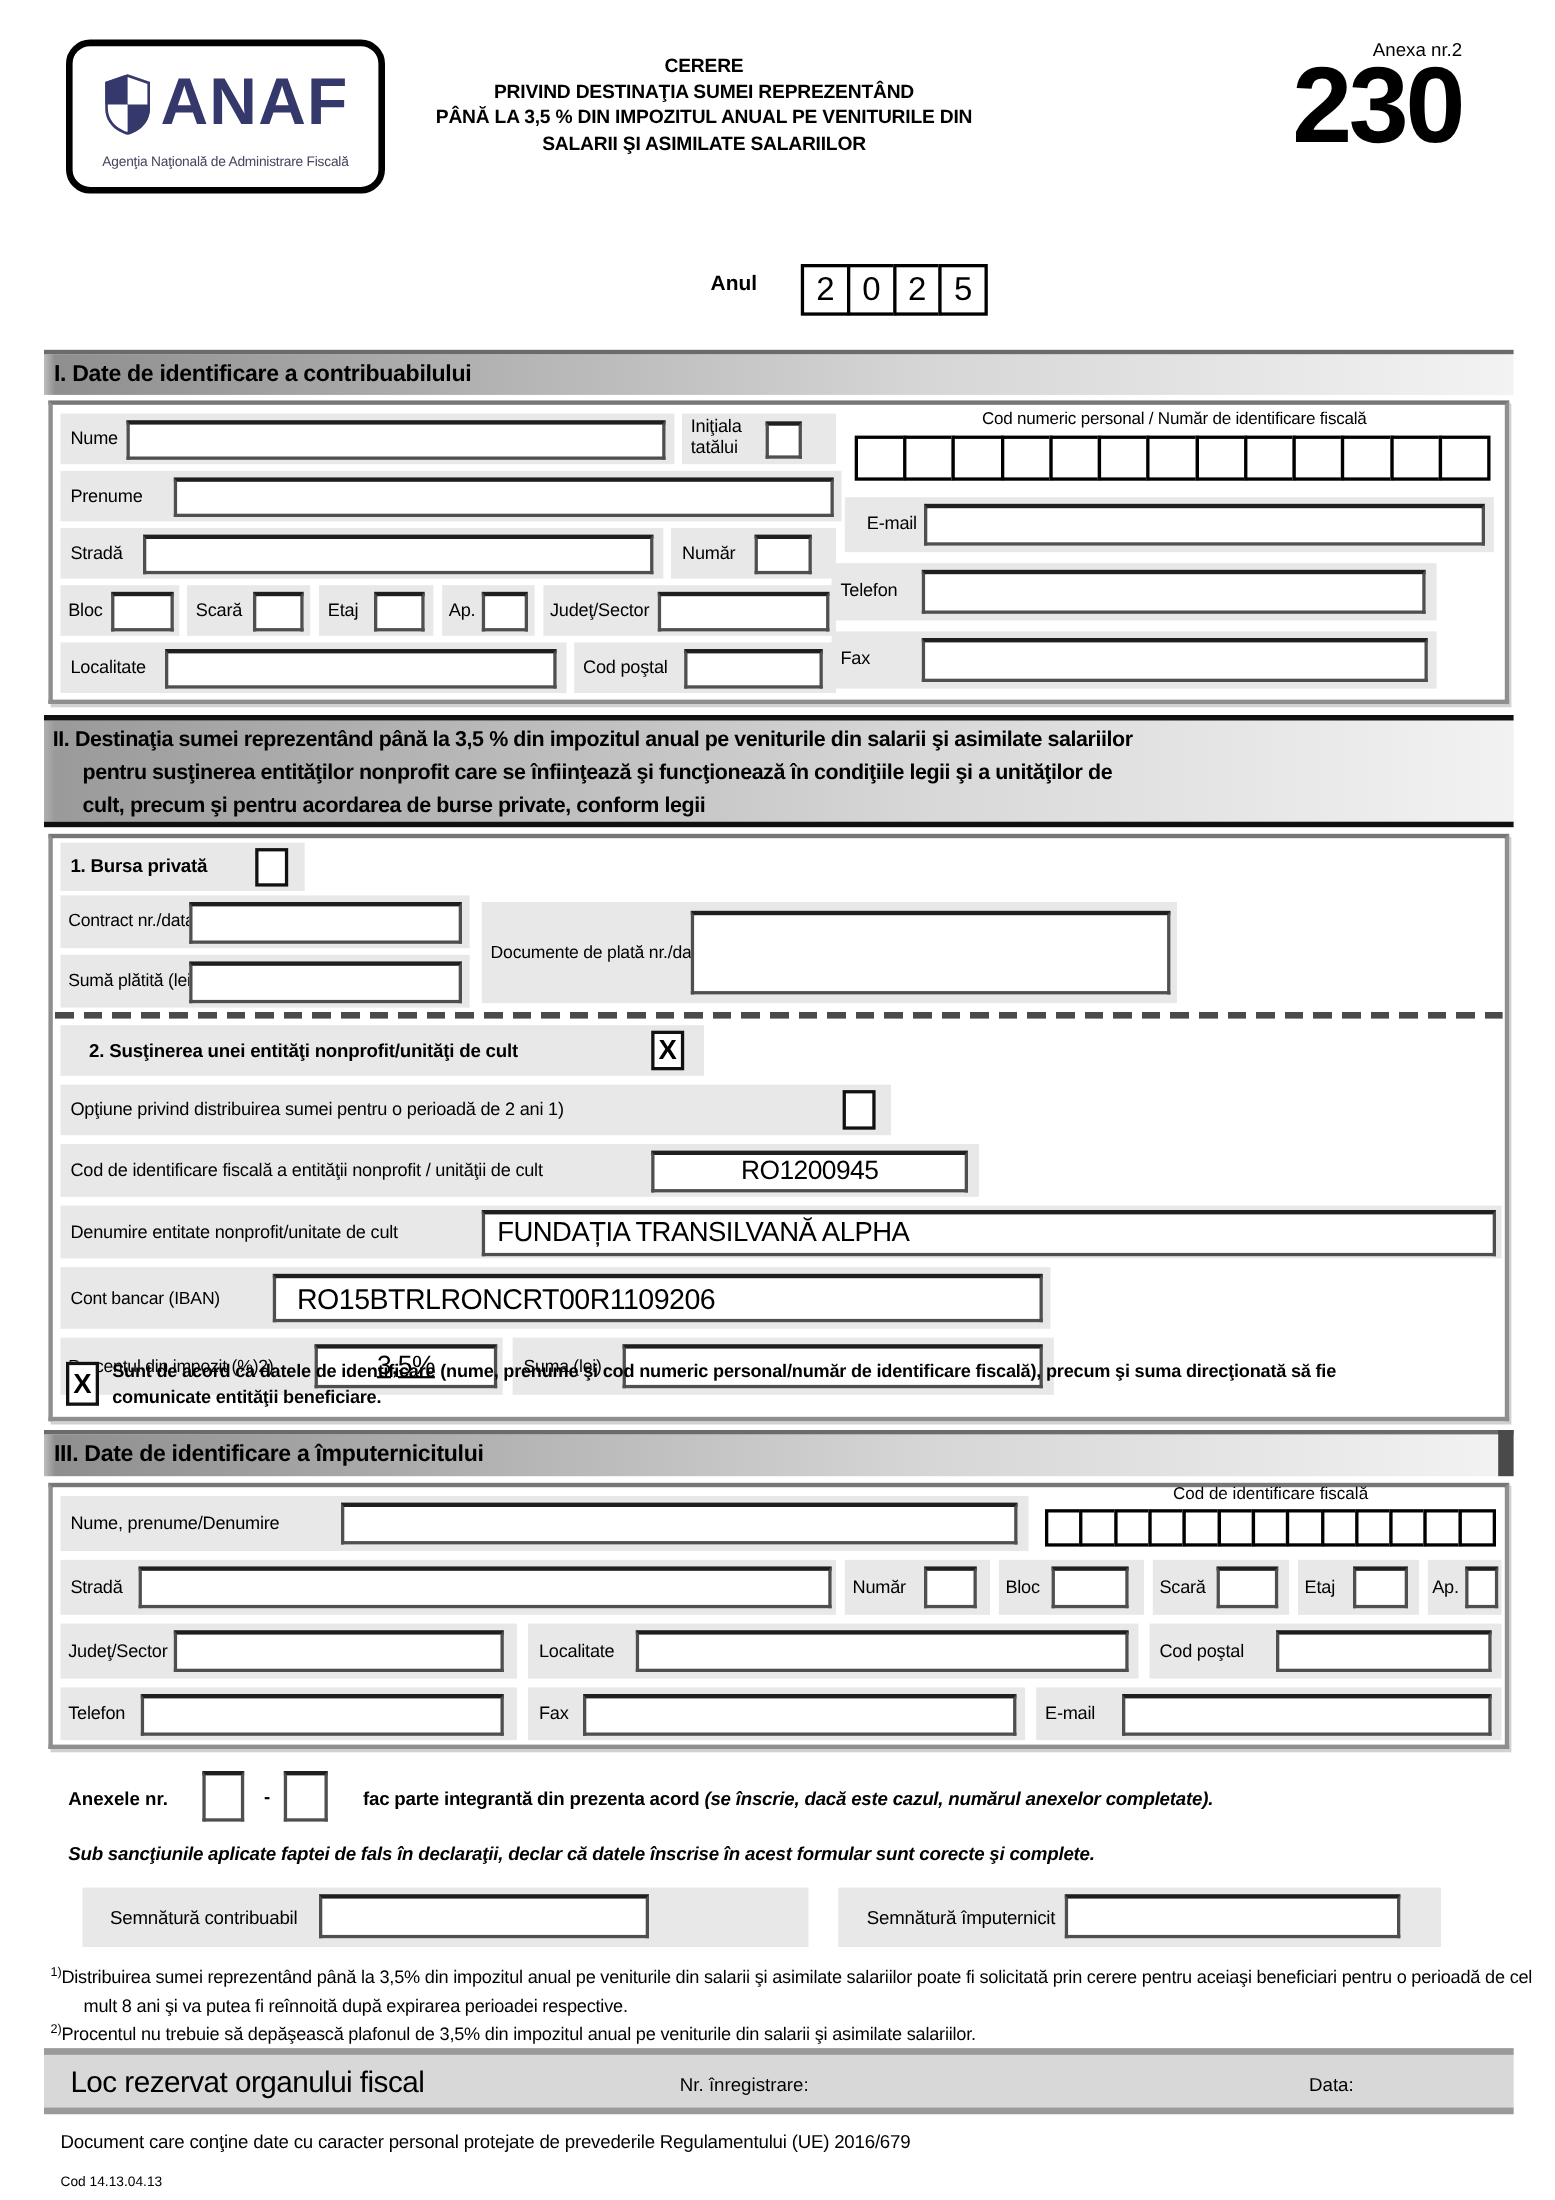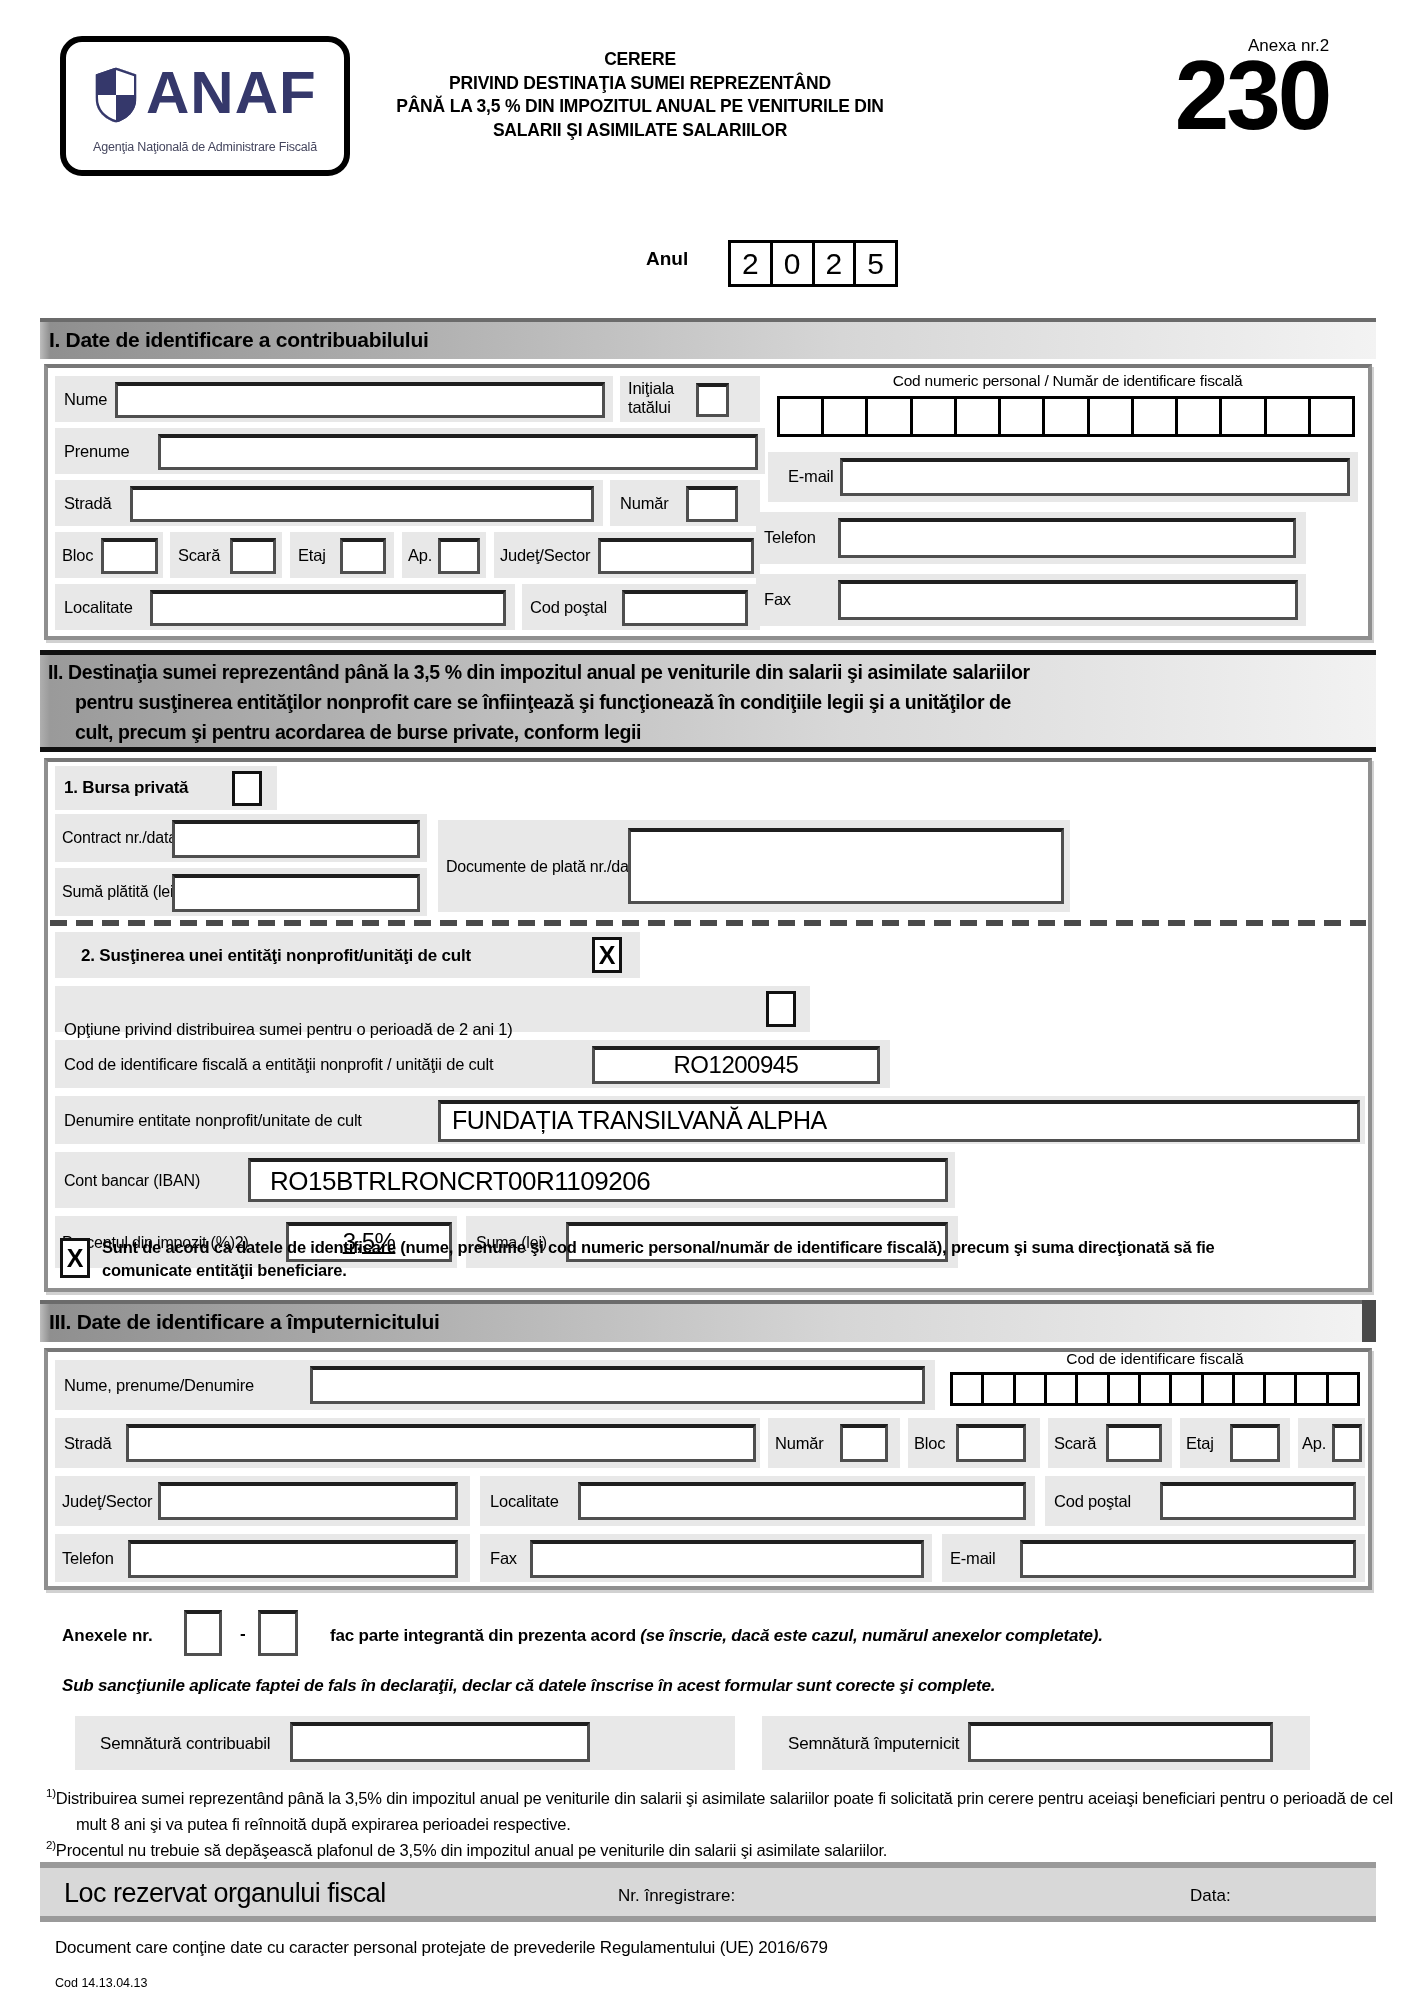--- a/index.html
+++ b/index.html
@@ -175,21 +175,21 @@
   <div class="lbl" style="left:446px;top:858px;font-size:16px;">Documente de plată nr./data</div>
   <div class="inp" style="left:628px;top:828px;width:436px;height:76px;"></div>
 
   <div class="dashline" style="left:50px;top:920px;width:1316px;"></div>
 
   <div class="blk" style="left:55px;top:932px;width:585px;height:46px;"></div>
   <div class="lbl bold" style="left:64px;top:946px;font-size:17px;margin-left:17px;">2. Susţinerea unei entităţi nonprofit/unităţi de cult</div>
   <div class="cb" style="left:592px;top:937px;width:30px;height:36px;">X</div>
 
   <div class="blk" style="left:55px;top:986px;width:755px;height:46px;"></div>
-  <div class="lbl" style="left:64px;top:1000px;margin-top:20px;">Opţiune privind distribuirea sumei pentru o perioadă de 2 ani 1)</div>
+  <div class="lbl" style="left:64px;top:1000px;">Opţiune privind distribuirea sumei pentru o perioadă de 2 ani 1)</div>
   <div class="cb" style="left:766px;top:991px;width:30px;height:36px;"></div>
 
   <div class="blk" style="left:55px;top:1040px;width:835px;height:48px;"></div>
   <div class="lbl" style="left:64px;top:1055px;">Cod de identificare fiscală a entităţii nonprofit / unităţii de cult</div>
   <div class="inp" style="left:592px;top:1046px;width:288px;height:38px;"></div>
   <div class="val" style="left:592px;top:1051px;width:288px;text-align:center;">RO1200945</div>
 
   <div class="blk" style="left:55px;top:1096px;width:1310px;height:48px;"></div>
   <div class="lbl" style="left:64px;top:1111px;">Denumire entitate nonprofit/unitate de cult</div>
   <div class="inp" style="left:438px;top:1100px;width:922px;height:42px;"></div>

